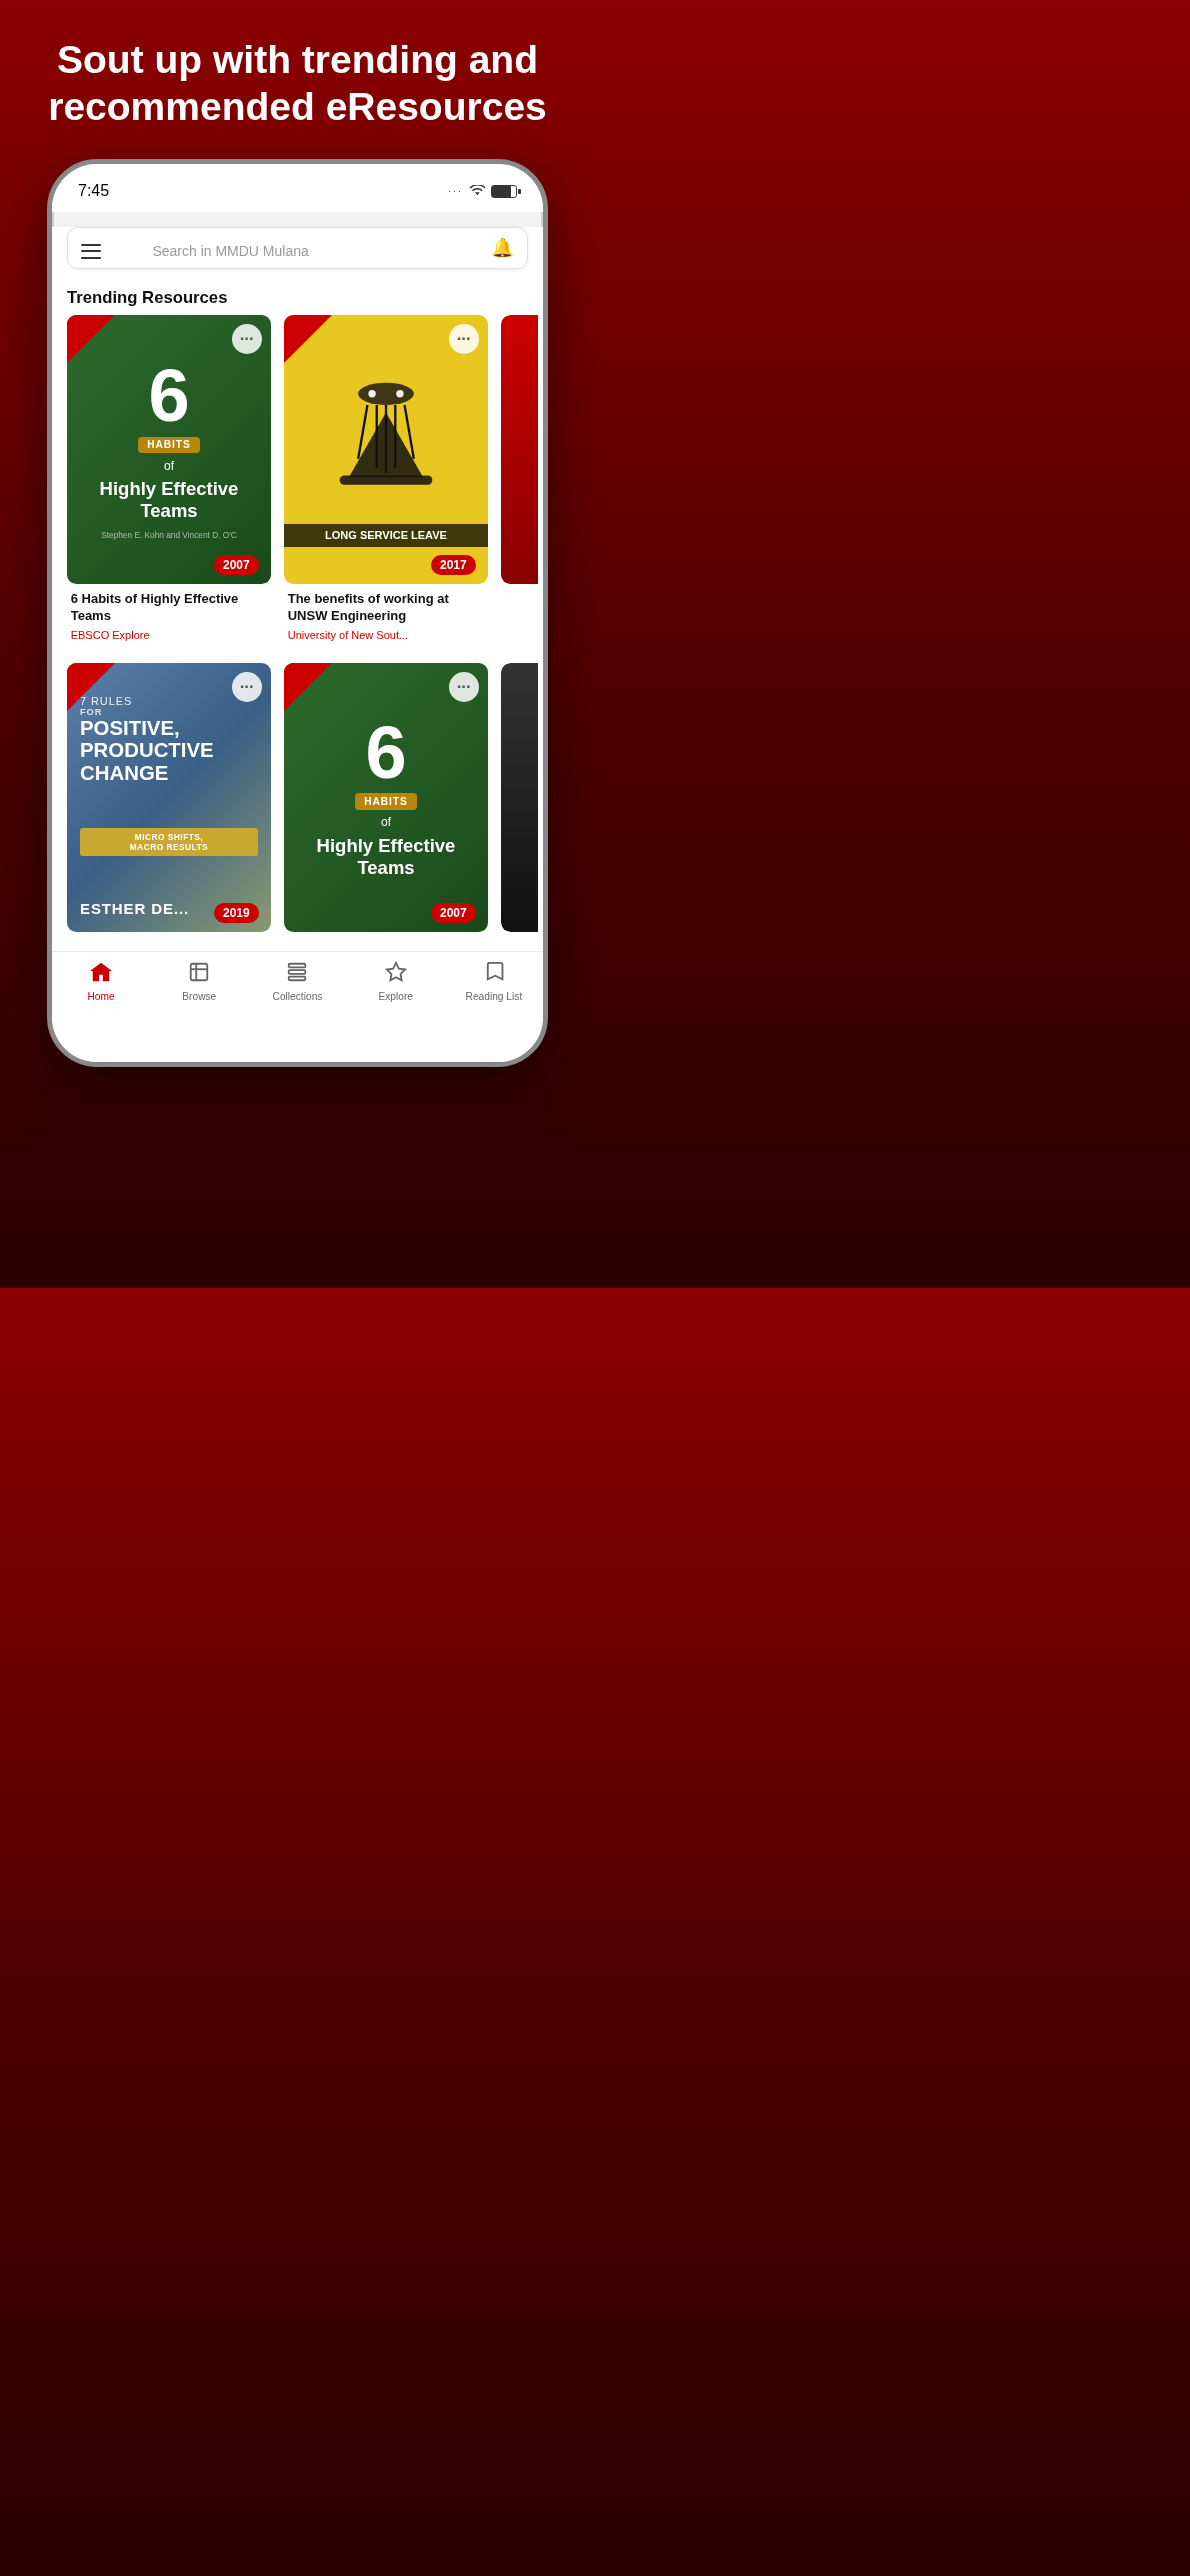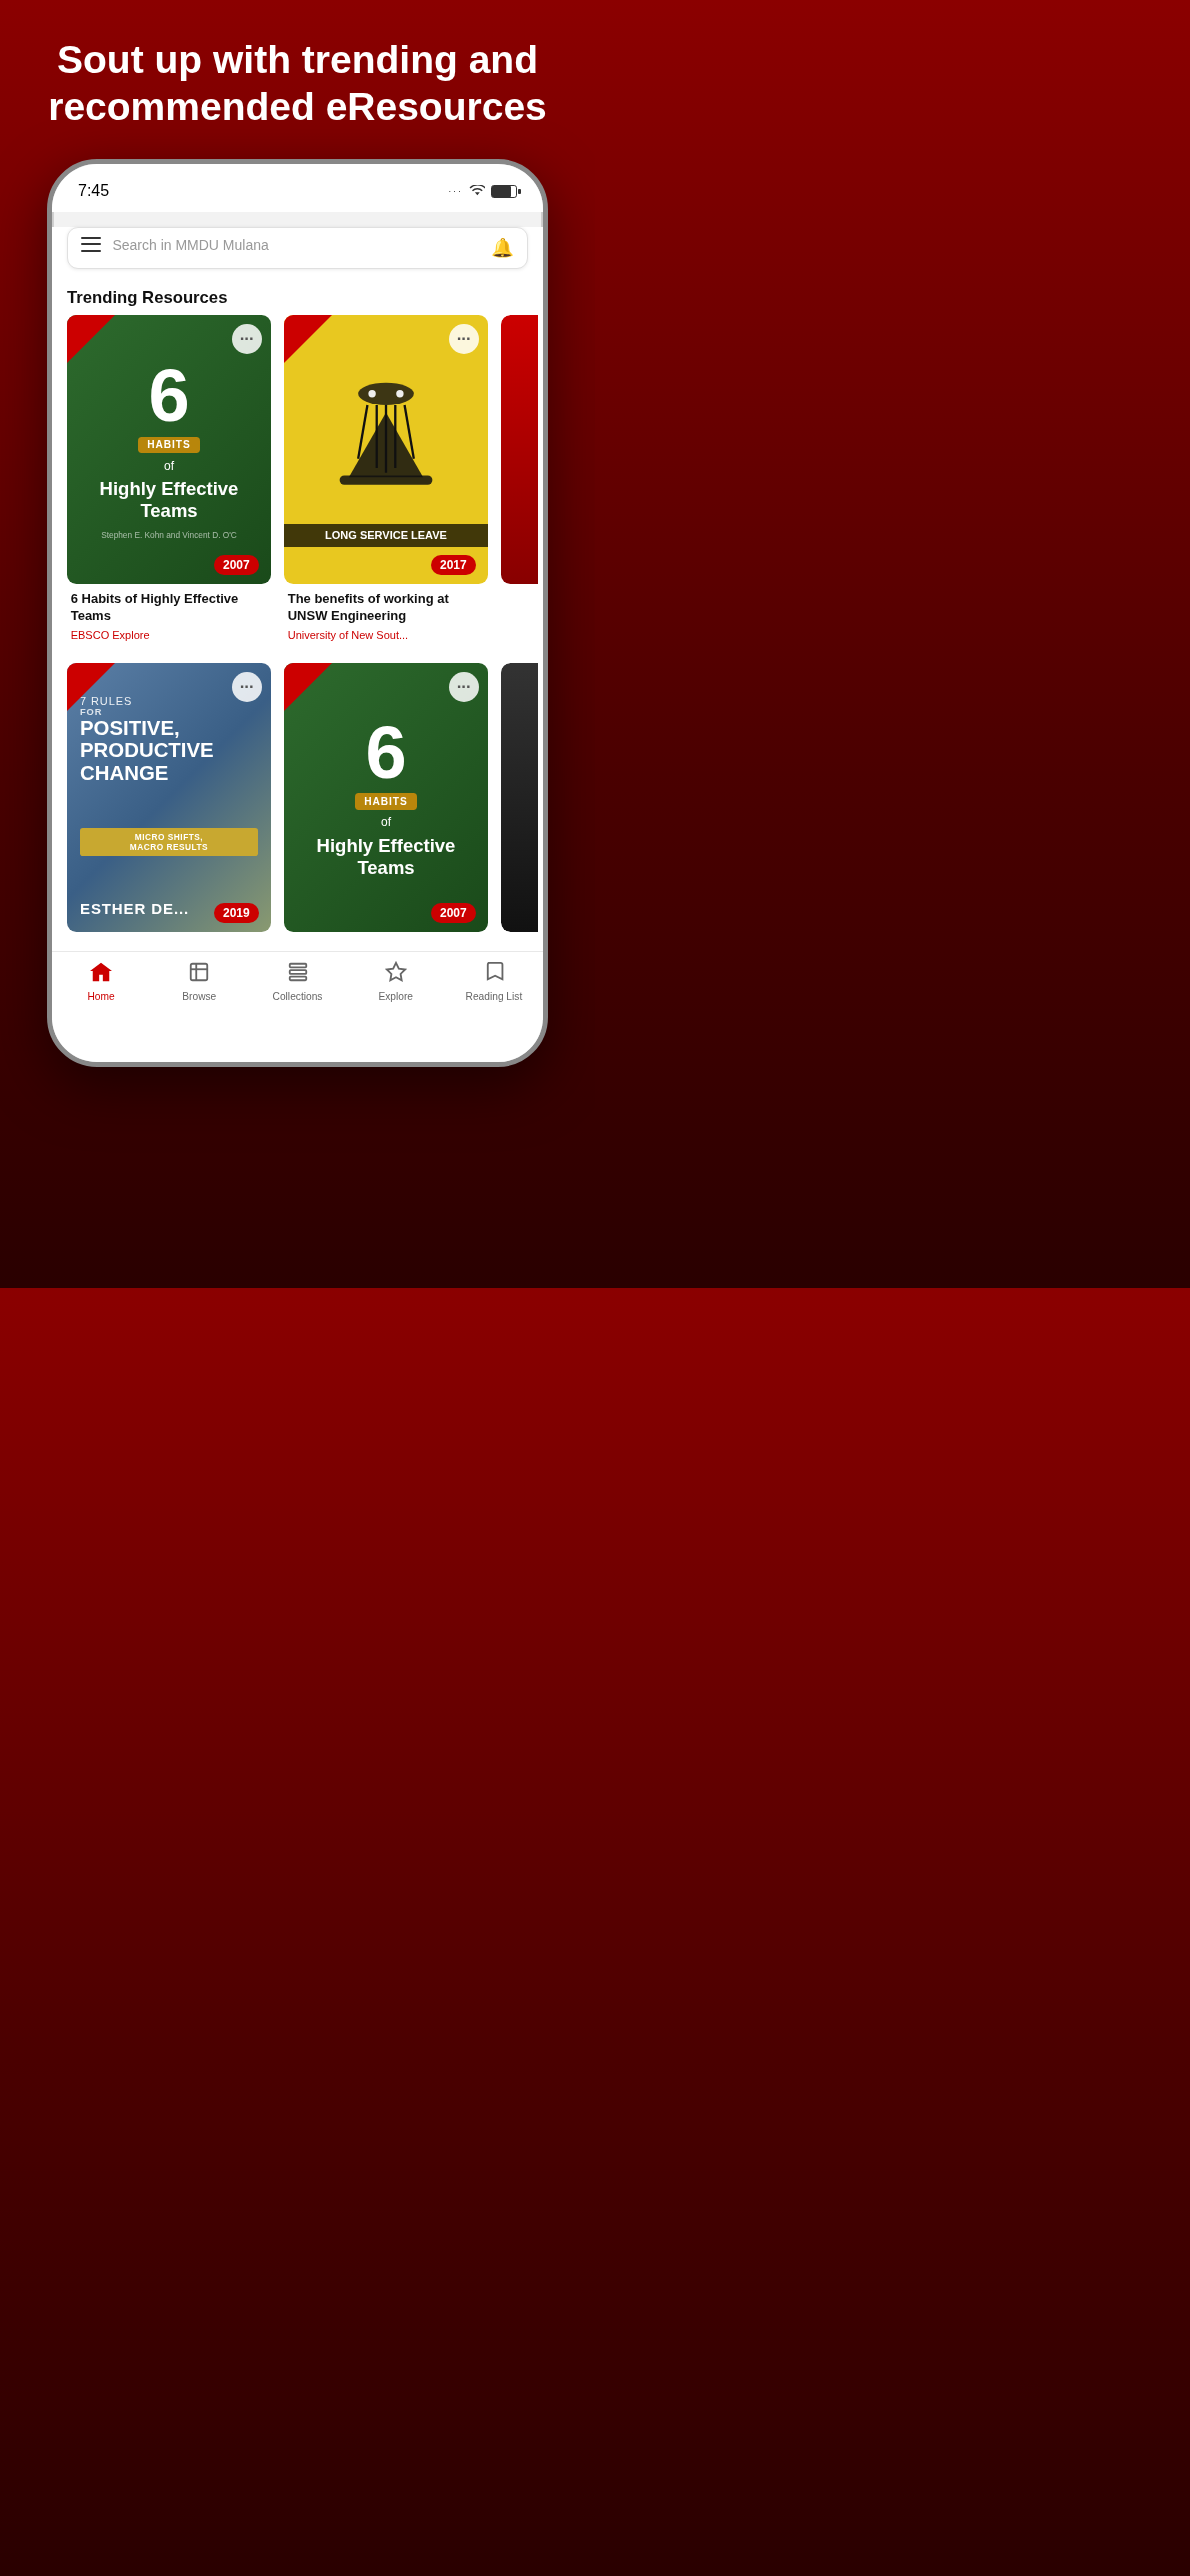--- a/index.html
+++ b/index.html
@@ -95,23 +95,24 @@
       min-height: 835px;
     }
 
     
     .search-bar {
       margin: 15px 15px 7.4px 15px;
       background: white;
       border: 0.9px solid #e0e0e0;
       border-radius: 11px;
       display: flex;
-      align-items: flex-start;
+      align-items: flex-end;
       padding: 9.3px 13px;
       box-shadow: 0 0.9px 3.7px rgba(0,0,0,0.08);
+      gap: 40px;
     }
     .hamburger-icon {
       width: 20.4px;
       height: 15px;
       display: flex;
       flex-direction: column;
       justify-content: space-between;
       margin-right: 11px;
       cursor: pointer;
     }
@@ -310,21 +311,21 @@
       border-radius: 9.3px 0 0 9.3px;
     }
 
     
 
     
     .bottom-nav {
       background: white;
       border-top: 0.9px solid #e8e8e8;
       display: flex;
-      justify-content: space-between;
+      justify-content: flex-end;
       align-items: center;
       padding: 9.3px 0 18.5px 0;
     }
     .nav-item {
       display: flex;
       flex-direction: column;
       align-items: center;
       gap: 3.7px;
       cursor: pointer;
       flex: 1;

